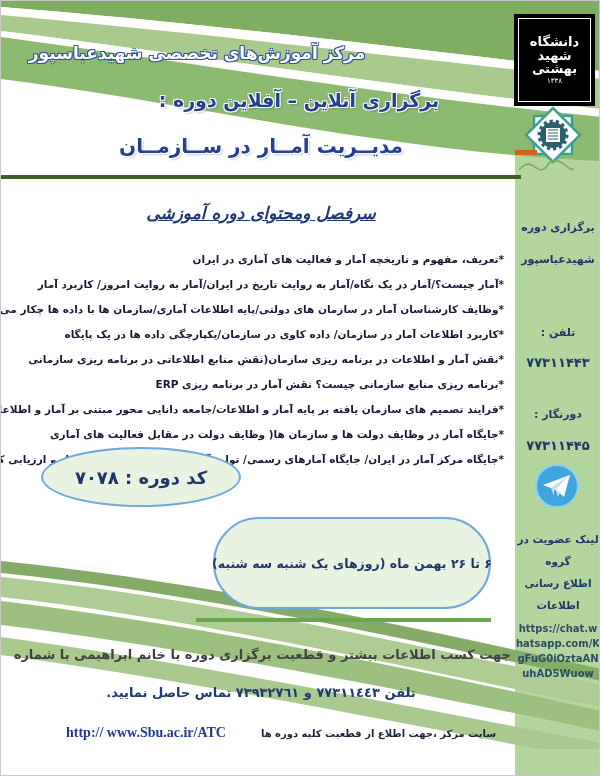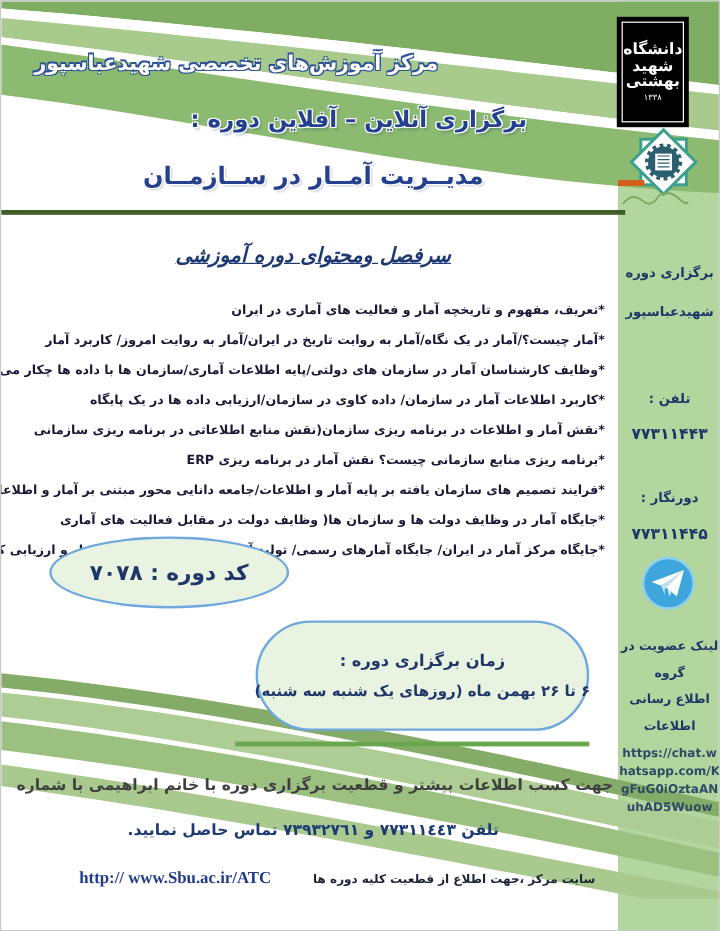--- a/index.html
+++ b/index.html
@@ -28,21 +28,21 @@
   }
   .outline-navy{
     color:#24408e;font-weight:bold;direction:rtl;white-space:nowrap;
     text-shadow:-1px -1px 0 #fff,1px -1px 0 #fff,-1px 1px 0 #fff,1px 1px 0 #fff,2px 2px 2px rgba(40,60,110,.25);
   }
   .delivery-title{left:128px;top:88px;width:340px;text-align:center;font-size:19px;}
   .course-title{left:95px;top:133px;width:330px;text-align:center;font-size:20px;letter-spacing:1px;}
   .header-divider{left:0;top:174px;width:520px;height:4px;background:#3f5e26;}
 
   
-  .uni-logo{left:513px;top:13px;width:60px;height:92px;background:#000;padding:4px;}
+  .uni-logo{left:513px;top:13px;width:81px;height:92px;background:#000;padding:4px;}
   .uni-logo-inner{
     width:100%;height:100%;border:1px solid #fff;display:flex;flex-direction:column;
     align-items:center;justify-content:center;color:#fff;direction:rtl;line-height:1.05;
   }
   .uni-logo-line{font-size:13px;font-weight:bold;}
   .uni-logo-year{font-size:7px;margin-top:2px;}
   .orange-dash{left:514px;top:149px;width:22px;height:5px;background:#d2601a;}
 
   
   .syllabus-title{
@@ -127,31 +127,30 @@
   <div class="abs orange-dash"></div>
   <svg class="abs" style="left:514px;top:155px;" width="60" height="20" viewBox="0 0 60 20">
     <path d="M4,14 q8,-10 16,-3 t14,-4 q8,-5 16,2 t8,3" fill="none" stroke="#7fa85e" stroke-width="1.6"></path>
   </svg>
 
   <div class="abs syllabus-title">سرفصل ومحتوای دوره آموزشی</div>
   <ul class="abs syllabus-list">
     <li>*تعریف، مفهوم و تاریخچه آمار و فعالیت های آماری در ایران</li>
     <li>*آمار چیست؟/آمار در یک نگاه/آمار به روایت تاریخ در ایران/آمار به روایت امروز/ کاربرد آمار</li>
     <li>*وظایف کارشناسان آمار در سازمان های دولتی/پایه اطلاعات آماری/سازمان ها با داده ها چکار می کنند؟</li>
-    <li>*کاربرد اطلاعات آمار در سازمان/ داده کاوی در سازمان/ارزیابی داده ها در یک پایگاه</li>
+    <li>*کاربرد اطلاعات آمار در سازمان/ داده کاوی در سازمان/یکپارچگی داده ها در یک پایگاه</li>
     <li>*نقش آمار و اطلاعات در برنامه ریزی سازمان(نقش منابع اطلاعاتی در برنامه ریزی سازمانی</li>
     <li>*برنامه ریزی منابع سازمانی چیست؟ نقش آمار در برنامه ریزی ERP</li>
     <li>*فرایند تصمیم های سازمان یافته بر پایه آمار و اطلاعات/جامعه دانایی محور مبتنی بر آمار و اطلاعات</li>
     <li>*جایگاه آمار در وظایف دولت ها و سازمان ها( وظایف دولت در مقابل فعالیت های آماری</li>
     <li>*جایگاه مرکز آمار در ایران/ جایگاه آمارهای رسمی/ تولید آمارهای رسمی، چگونه کنترل و ارزیابی کیفی می شوند؟</li>
   </ul>
 
   <div class="abs badge code-badge">کد دوره : ۷۰۷۸</div>
   <div class="abs badge schedule-badge">
-    <div class="l1">زمان برگزاری دوره :</div>
     <div class="l2">۶ تا ۲۶ بهمن ماه (روزهای یک شنبه سه شنبه)</div>
   </div>
   <div class="abs green-line"></div>
 
   <div class="abs contact-1">جهت کسب اطلاعات بیشتر و قطعیت برگزاری دوره با خانم ابراهیمی با شماره</div>
   <div class="abs contact-2">تلفن ٧٧٣١١٤٤٣ و ٧٣٩٣٢٧٦١ تماس حاصل نمایید.</div>
 
   <div class="abs site-url">http:// www.Sbu.ac.ir/ATC</div>
   <div class="abs site-note">سایت مرکز ،جهت اطلاع از قطعیت کلیه دوره ها</div>
 

